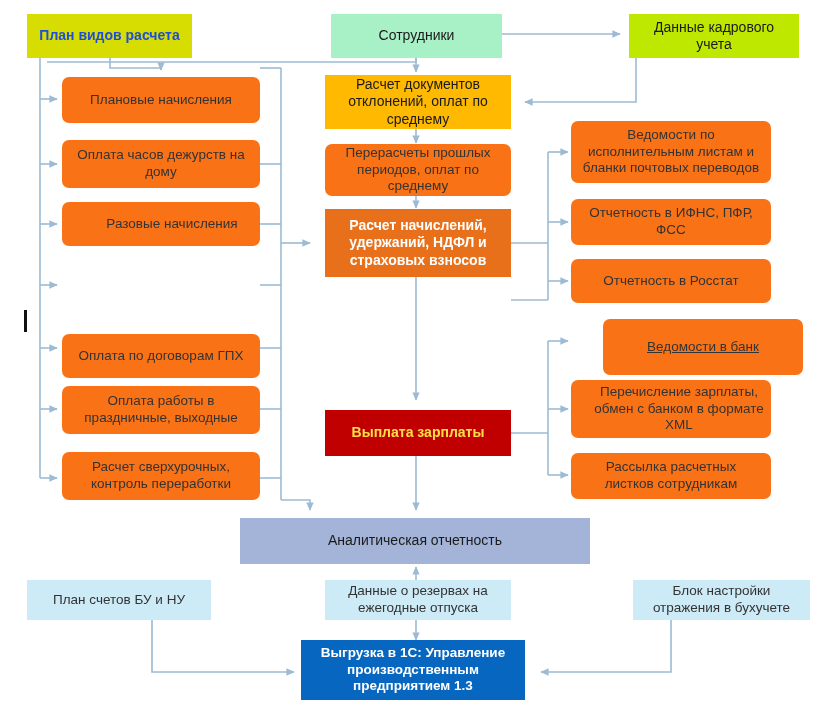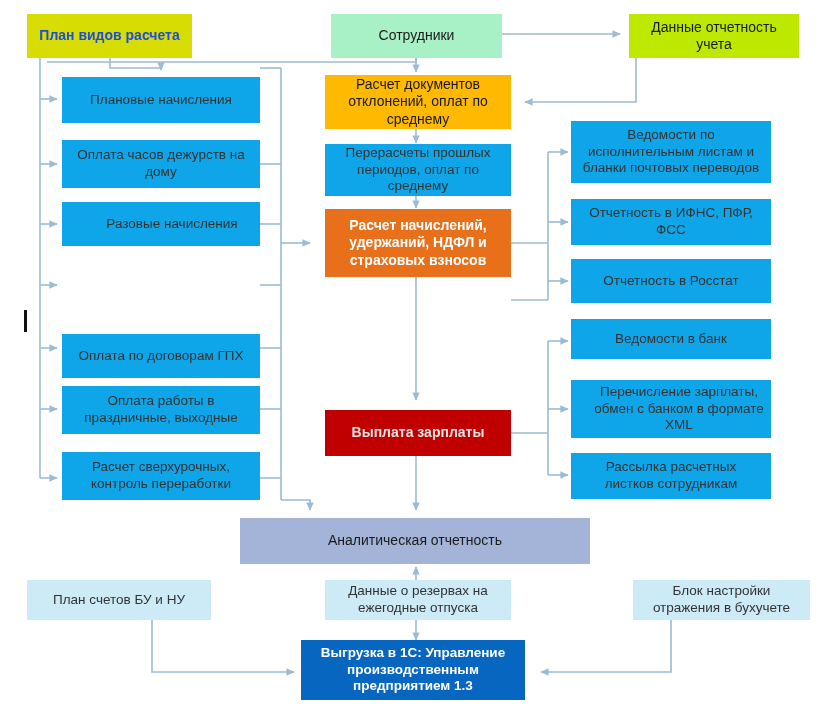--- a/index.html
+++ b/index.html
@@ -31,24 +31,25 @@
     align-items: center;
     justify-content: center;
     text-align: center;
     box-sizing: border-box;
     line-height: 1.25;
     white-space: pre-line;
     padding: 2px 6px;
     z-index: 2;
   }
   .n-grey {
-    background: #0ea5e9;
+    background: #f97316;
     color: #333333;
     font-size: 13.5px;
     font-weight: normal;
+    border-radius: 7px;
   }
   .n-olive {
     background: #d7dd00;
     color: #1d4ed8;
     font-size: 14px;
     font-weight: bold;
   }
   .n-mint {
     background: #a8f0c6;
     color: #1a1a1a;
@@ -68,21 +69,21 @@
     font-weight: normal;
   }
   .n-orange {
     background: #e8701a;
     color: #ffffff;
     font-size: 14px;
     font-weight: bold;
   }
   .n-red {
     background: #c00000;
-    color: #e5e5e5;
+    color: #fde047;
     font-size: 14px;
     font-weight: bold;
   }
   .n-steel {
     background: #a3b4d8;
     color: #1a1a1a;
     font-size: 14px;
     font-weight: normal;
   }
   .n-ice {
@@ -174,21 +175,21 @@
       <path d="M152,620 L152,672 L294,672" marker-end="url(#ah)"></path>
 
       <path d="M671,620 L671,672 L541,672" marker-end="url(#ah)"></path>
     </g>
   </svg>
 
   <div class="node n-olive" style="left:27px; top:14px; width:165px; height:44px;">План видов расчета</div>
 
   <div class="node n-mint" style="left:331px; top:14px; width:171px; height:44px;">Сотрудники</div>
 
-  <div class="node n-lime" style="left:629px; top:14px; width:170px; height:44px;">Данные отчетность
+  <div class="node n-lime" style="left:629px; top:14px; width:170px; height:44px;">Данные кадрового
 учета</div>
 
   <div class="node n-grey" style="left:62px; top:77px; width:198px; height:46px;">Плановые начисления</div>
 
   <div class="node n-grey" style="left:62px; top:140px; width:198px; height:48px;">Оплата часов дежурств на
 дому</div>
 
   <div class="node n-grey" style="left:62px; top:202px; width:198px; height:44px;padding-left:28px;">Разовые начисления</div>
 
 
@@ -218,21 +219,21 @@
 
   <div class="node n-grey" style="left:571px; top:121px; width:200px; height:62px;">Ведомости по
 исполнительным листам и
 бланки почтовых переводов</div>
 
   <div class="node n-grey" style="left:571px; top:199px; width:200px; height:46px;">Отчетность в ИФНС, ПФР,
 ФСС</div>
 
   <div class="node n-grey" style="left:571px; top:259px; width:200px; height:44px;">Отчетность в Росстат</div>
 
-  <div class="node n-grey" style="left:571px; top:319px; width:200px; height:40px;">Ведомости в банк</div>
+  <div class="node n-grey" style="left:603px; top:319px; width:200px; height:56px;text-decoration:underline;">Ведомости в банк</div>
 
   <div class="node n-grey" style="left:571px; top:380px; width:200px; height:58px;padding-left:22px;">Перечисление зарплаты,
 обмен с банком в формате
 XML</div>
 
   <div class="node n-grey" style="left:571px; top:453px; width:200px; height:46px;">Рассылка расчетных
 листков сотрудникам</div>
 
   <div class="node n-steel" style="left:240px; top:518px; width:350px; height:46px;">Аналитическая отчетность</div>
 

